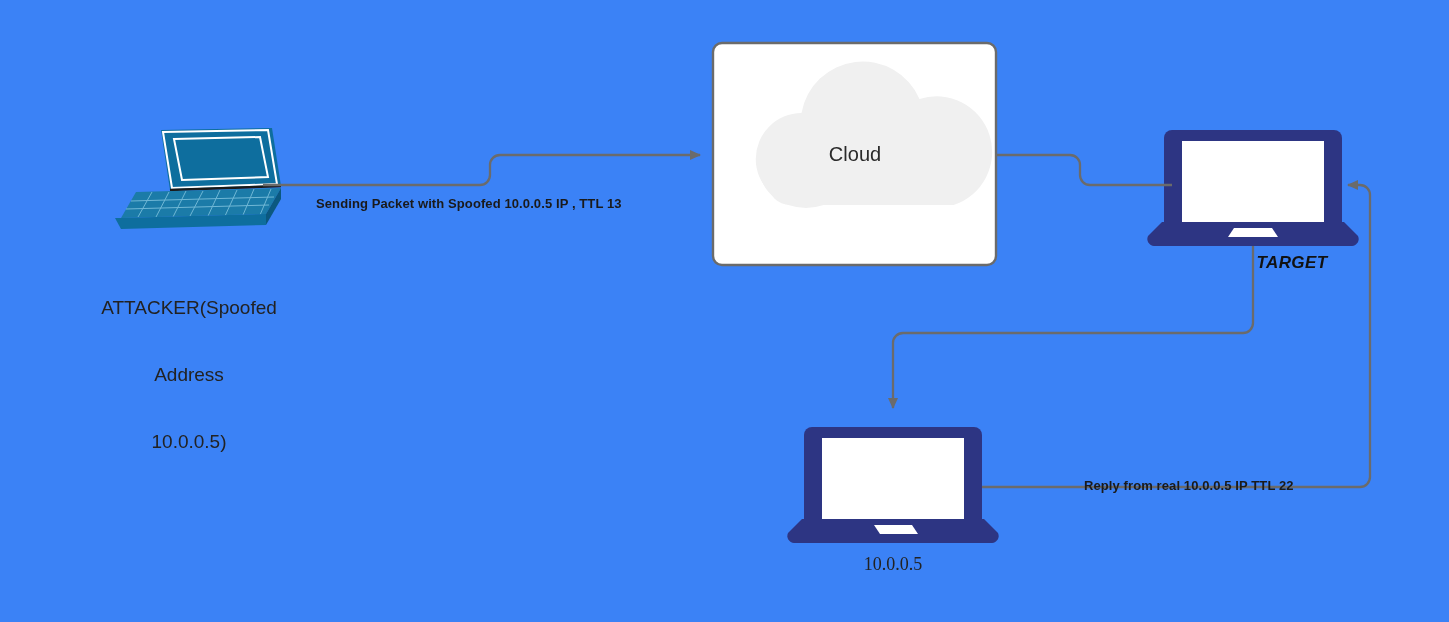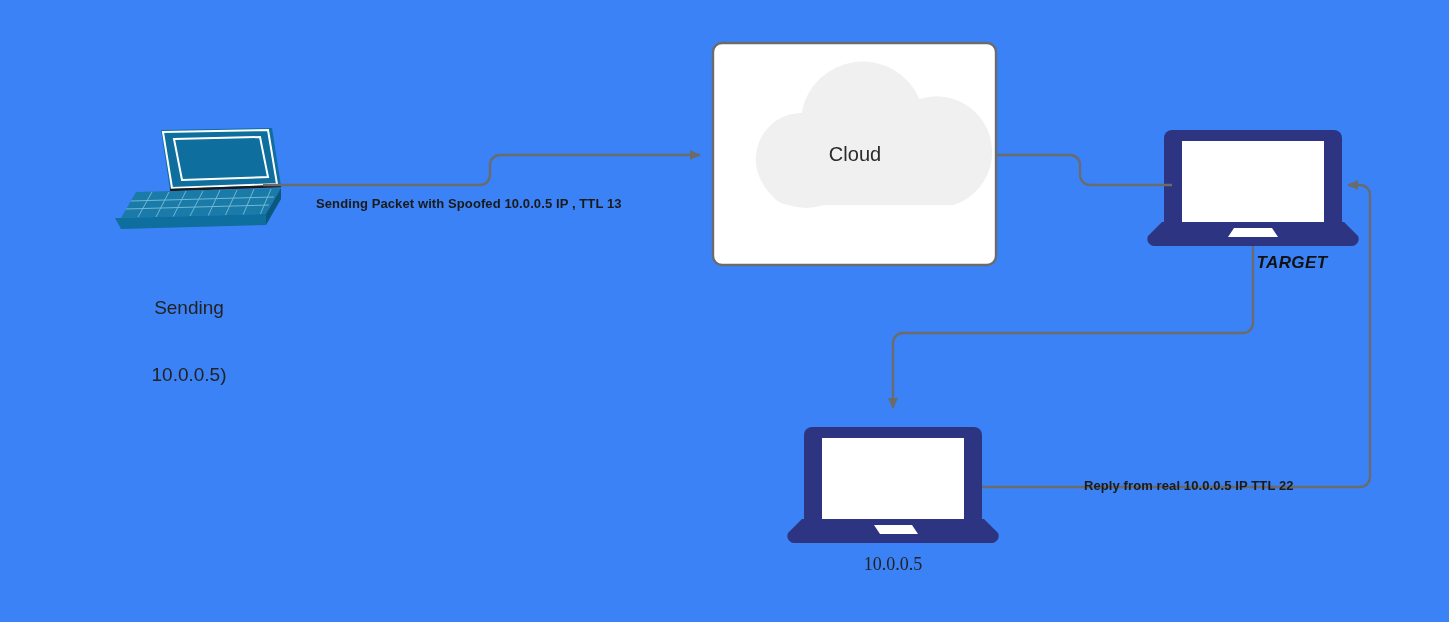--- a/index.html
+++ b/index.html
@@ -144,21 +144,22 @@
 
       <path d="M1253,246 V323 a10,10 0 0 1 -10,10 H903 a10,10 0 0 0 -10,10 V408" marker-end="url(#ah)"></path>
 
       <path d="M982,487 H1360 a10,10 0 0 0 10,-10 V195 a10,10 0 0 0 -10,-10 H1348" marker-end="url(#ah)"></path>
     </g>
   </svg>
 
   <div class="label label-cloud center" id="cloud-caption">Cloud</div>
 
   <div class="label label-plain" id="attacker-caption">
-    <div>Sending</div>
+    <div>ATTACKER(Spoofed</div>
+    <div>Address</div>
     <div>10.0.0.5)</div>
   </div>
 
   <div class="label label-target center" id="target-caption">TARGET</div>
 
   <div class="label label-plain center" id="victim-caption">10.0.0.5</div>
 
   <div class="label label-bold" id="lbl-spoof">Sending Packet with Spoofed 10.0.0.5 IP , TTL 13</div>
 
 

